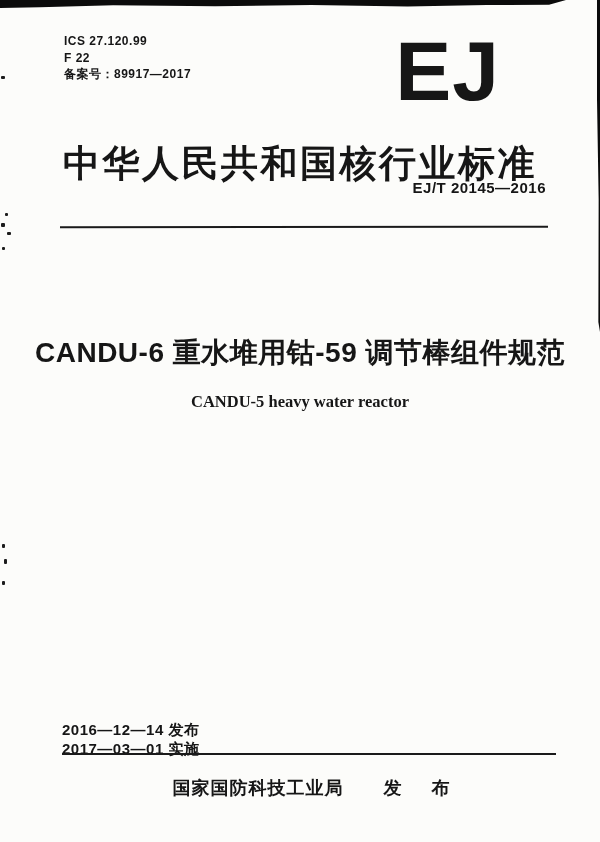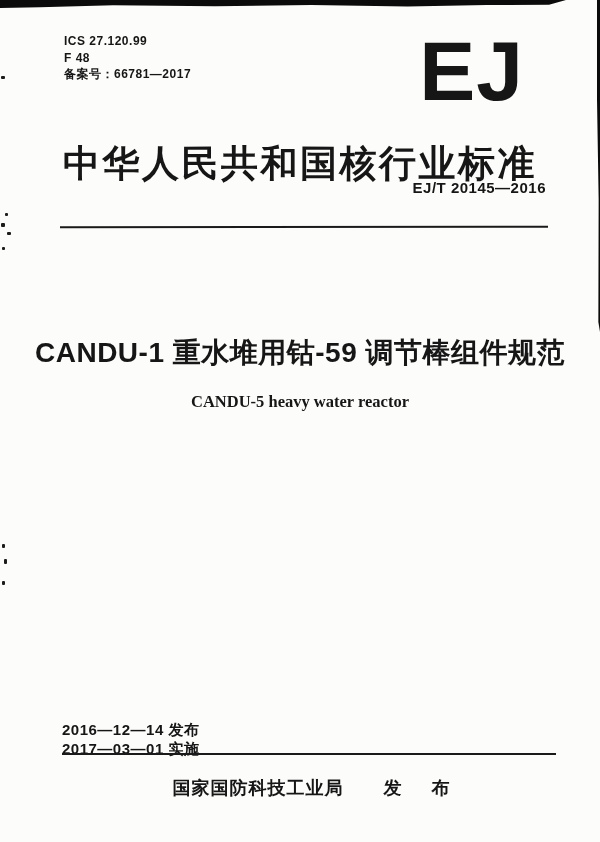--- a/index.html
+++ b/index.html
@@ -53,21 +53,21 @@
     font-size: 12px;
     font-weight: 700;
     line-height: 16.5px;
     letter-spacing: 0.5px;
     white-space: nowrap;
   }
 
   
   .ej-logo {
     position: absolute;
-    right: 76px; top: 40px;
+    right: 100px; top: 40px;
     height: 62px;
     line-height: 62px;
     font-size: 84px;
     font-weight: 800;
     letter-spacing: 1px;
     font-family: "Liberation Sans", "DejaVu Sans", sans-serif;
   }
 
   
   .standard-title {
@@ -155,33 +155,33 @@
   <div class="speck s2"></div>
   <div class="speck s3"></div>
   <div class="speck s4"></div>
   <div class="speck s5"></div>
   <div class="speck s6"></div>
   <div class="speck s7"></div>
   <div class="speck s8"></div>
 
   <div class="ics-block">
     <div>ICS 27.120.99</div>
-    <div>F 48</div>
-    <div>备案号：66781—2017</div>
+    <div>F 22</div>
+    <div>备案号：89917—2017</div>
   </div>
 
   <div class="ej-logo">EJ</div>
 
   <div class="standard-title">中华人民共和国核行业标准</div>
 
   <div class="standard-code">EJ/T 20145—2016</div>
 
   <div class="rule rule-header"></div>
 
-  <div class="doc-title-cn">CANDU-1 重水堆用钴-59 调节棒组件规范</div>
+  <div class="doc-title-cn">CANDU-6 重水堆用钴-59 调节棒组件规范</div>
 
   <div class="doc-title-en">
     <div>CANDU-5 heavy water reactor</div>
   </div>
 
   <div class="date-row">
     <span>2016—12—14 发布</span>
     <span>2017—03—01 实施</span>
   </div>
 

